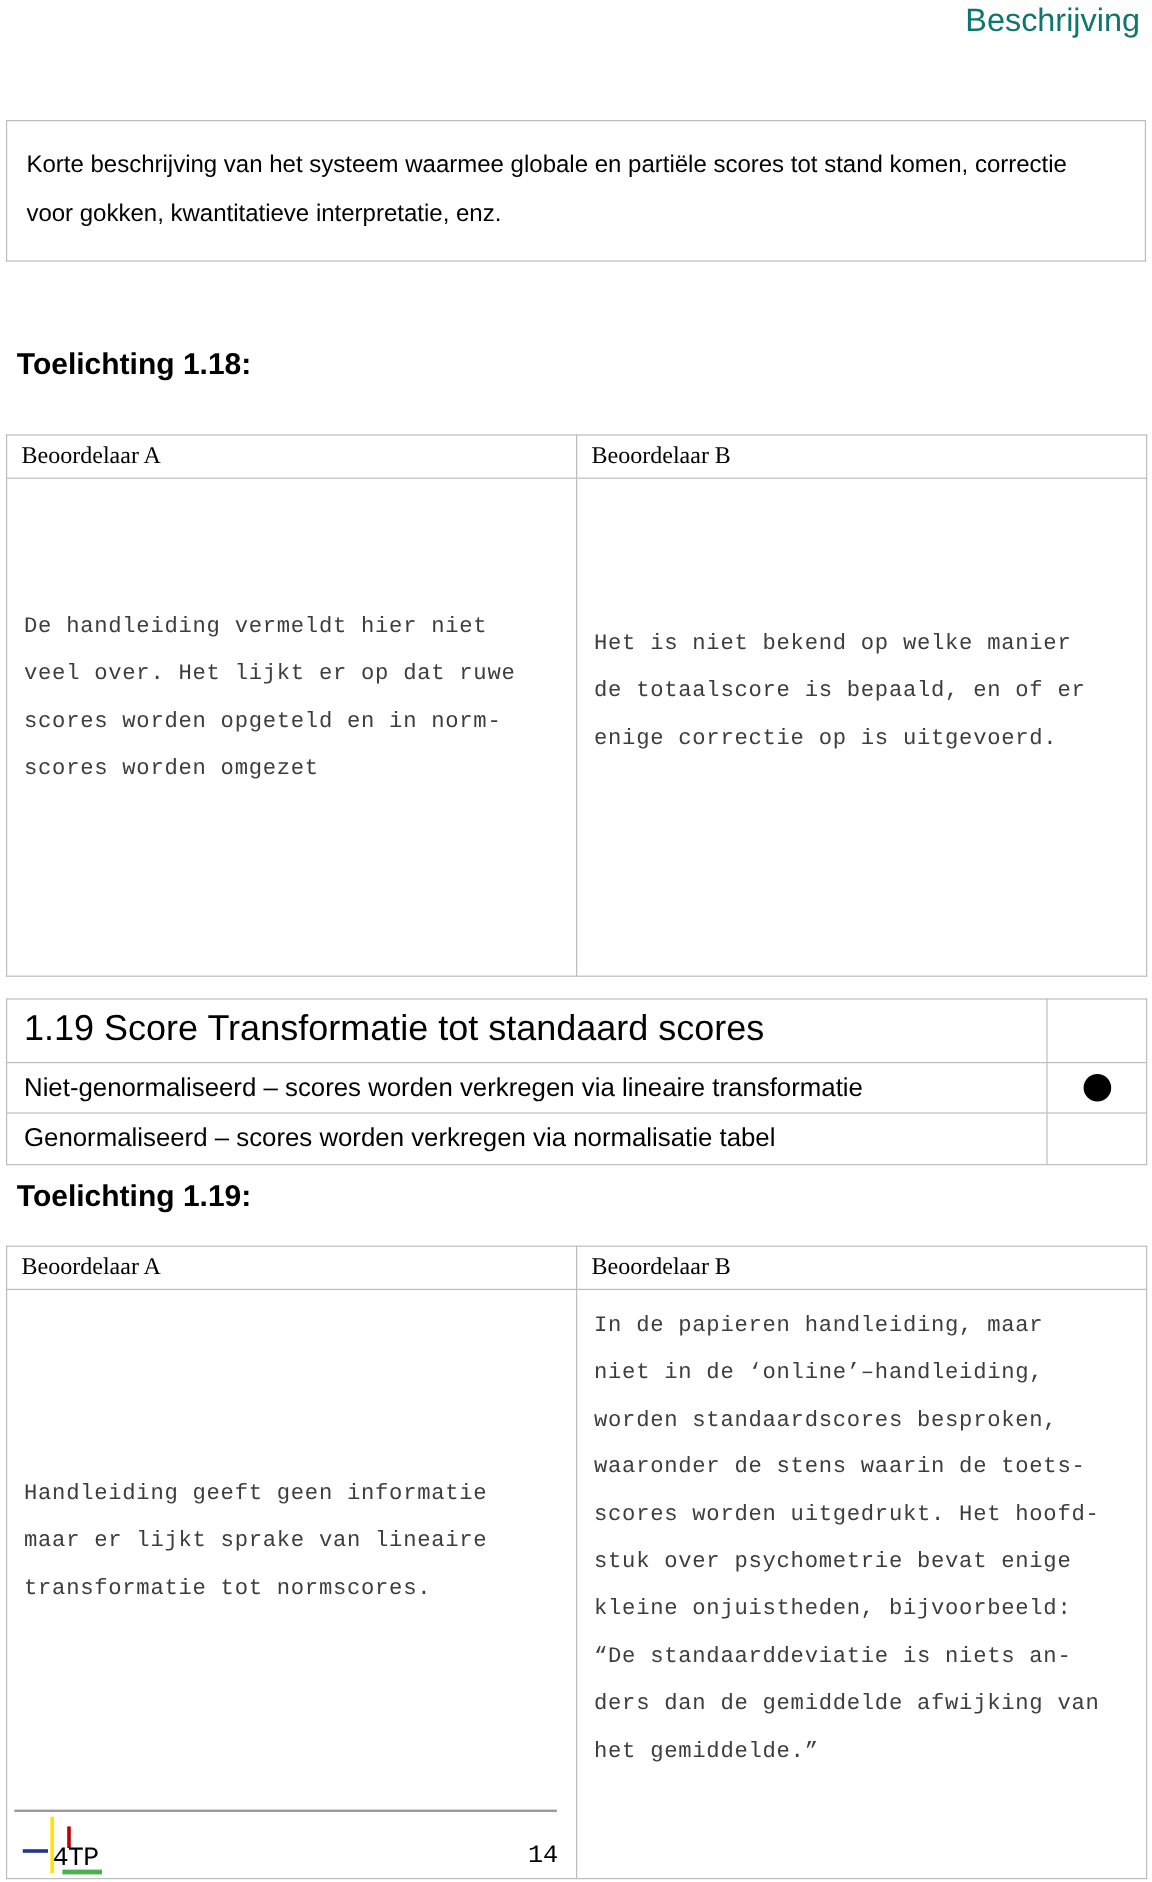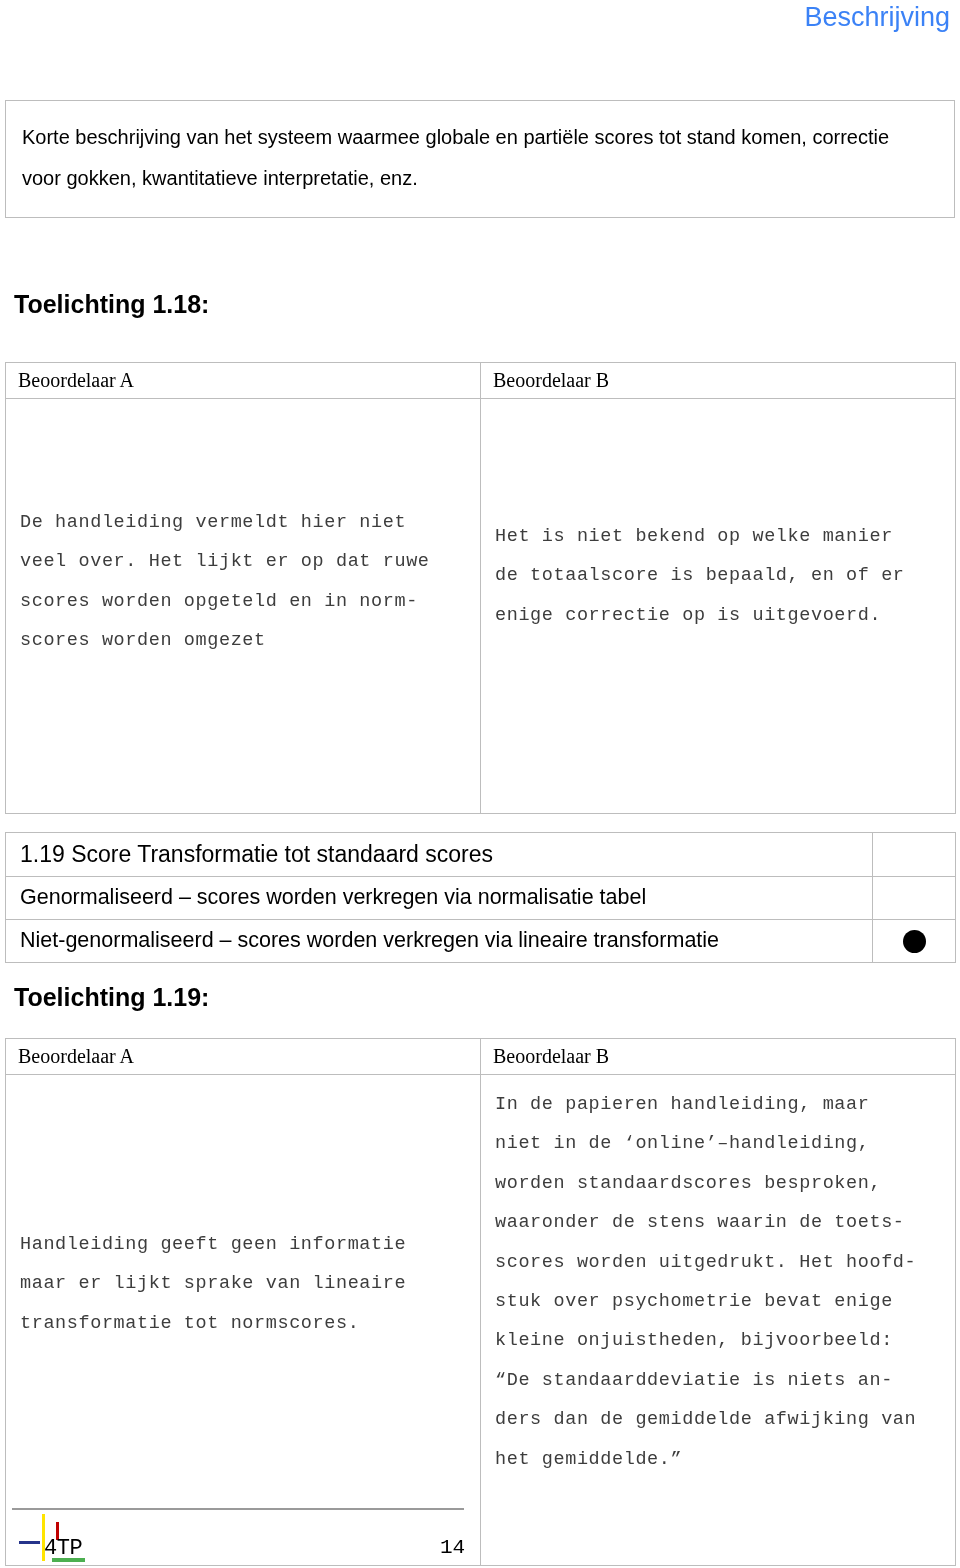--- a/index.html
+++ b/index.html
@@ -20,21 +20,21 @@
     width: 960px;
     height: 1568px;
   }
 
   
   .running-header {
     position: absolute;
     top: 2px;
     right: 10px;
     font-size: 27px;
-    color: #3b82f6;
+    color: #0f766e;
     font-family: "Liberation Sans", sans-serif;
     letter-spacing: 0px;
     white-space: nowrap;
   }
 
   
   .doc-table {
     position: absolute;
     border-collapse: collapse;
     table-layout: fixed;
@@ -92,21 +92,21 @@
   .mono-cell.pad-top-3 { padding-top: 150px !important; }
 
   
   .opt-label {
     font-size: 21.5px;
     font-family: "Liberation Sans", sans-serif;
     padding: 8px 0 9px 14px !important;
     white-space: nowrap;
     line-height: 1.15;
   }
-  .opt-label.title { font-size: 23px; }
+  .opt-label.title { font-size: 30px; }
   .opt-mark {
     text-align: center;
     vertical-align: middle !important;
   }
   .radio-dot {
     display: inline-block;
     width: 23px;
     height: 23px;
     border-radius: 50%;
     background: #000000;
@@ -216,28 +216,28 @@
     <colgroup>
         <col style="width:867px">
         <col style="width:83px">
       </colgroup>
     <tbody>
         <tr>
       <td class="opt-label title">1.19 Score Transformatie tot standaard scores</td>
       <td class="opt-mark"></td>
     </tr>
     <tr>
-      <td class="opt-label">Genormaliseerd – scores worden verkregen via normalisatie tabel</td>
-      <td class="opt-mark"></td>
-    </tr>
-    <tr>
       <td class="opt-label">Niet-genormaliseerd – scores worden verkregen via lineaire transformatie</td>
       <td class="opt-mark">
         <span class="radio-dot"></span>
       </td>
+    </tr>
+    <tr>
+      <td class="opt-label">Genormaliseerd – scores worden verkregen via normalisatie tabel</td>
+      <td class="opt-mark"></td>
     </tr>
   </tbody>
     </table>
 
   <div class="toelichting" style="left:14px; top:983px;">Toelichting 1.19:</div>
 
   <table class="doc-table" style="left:5px; top:1038px; width:950px;">
     <colgroup>
         <col style="width:475px">
         <col style="width:475px">

